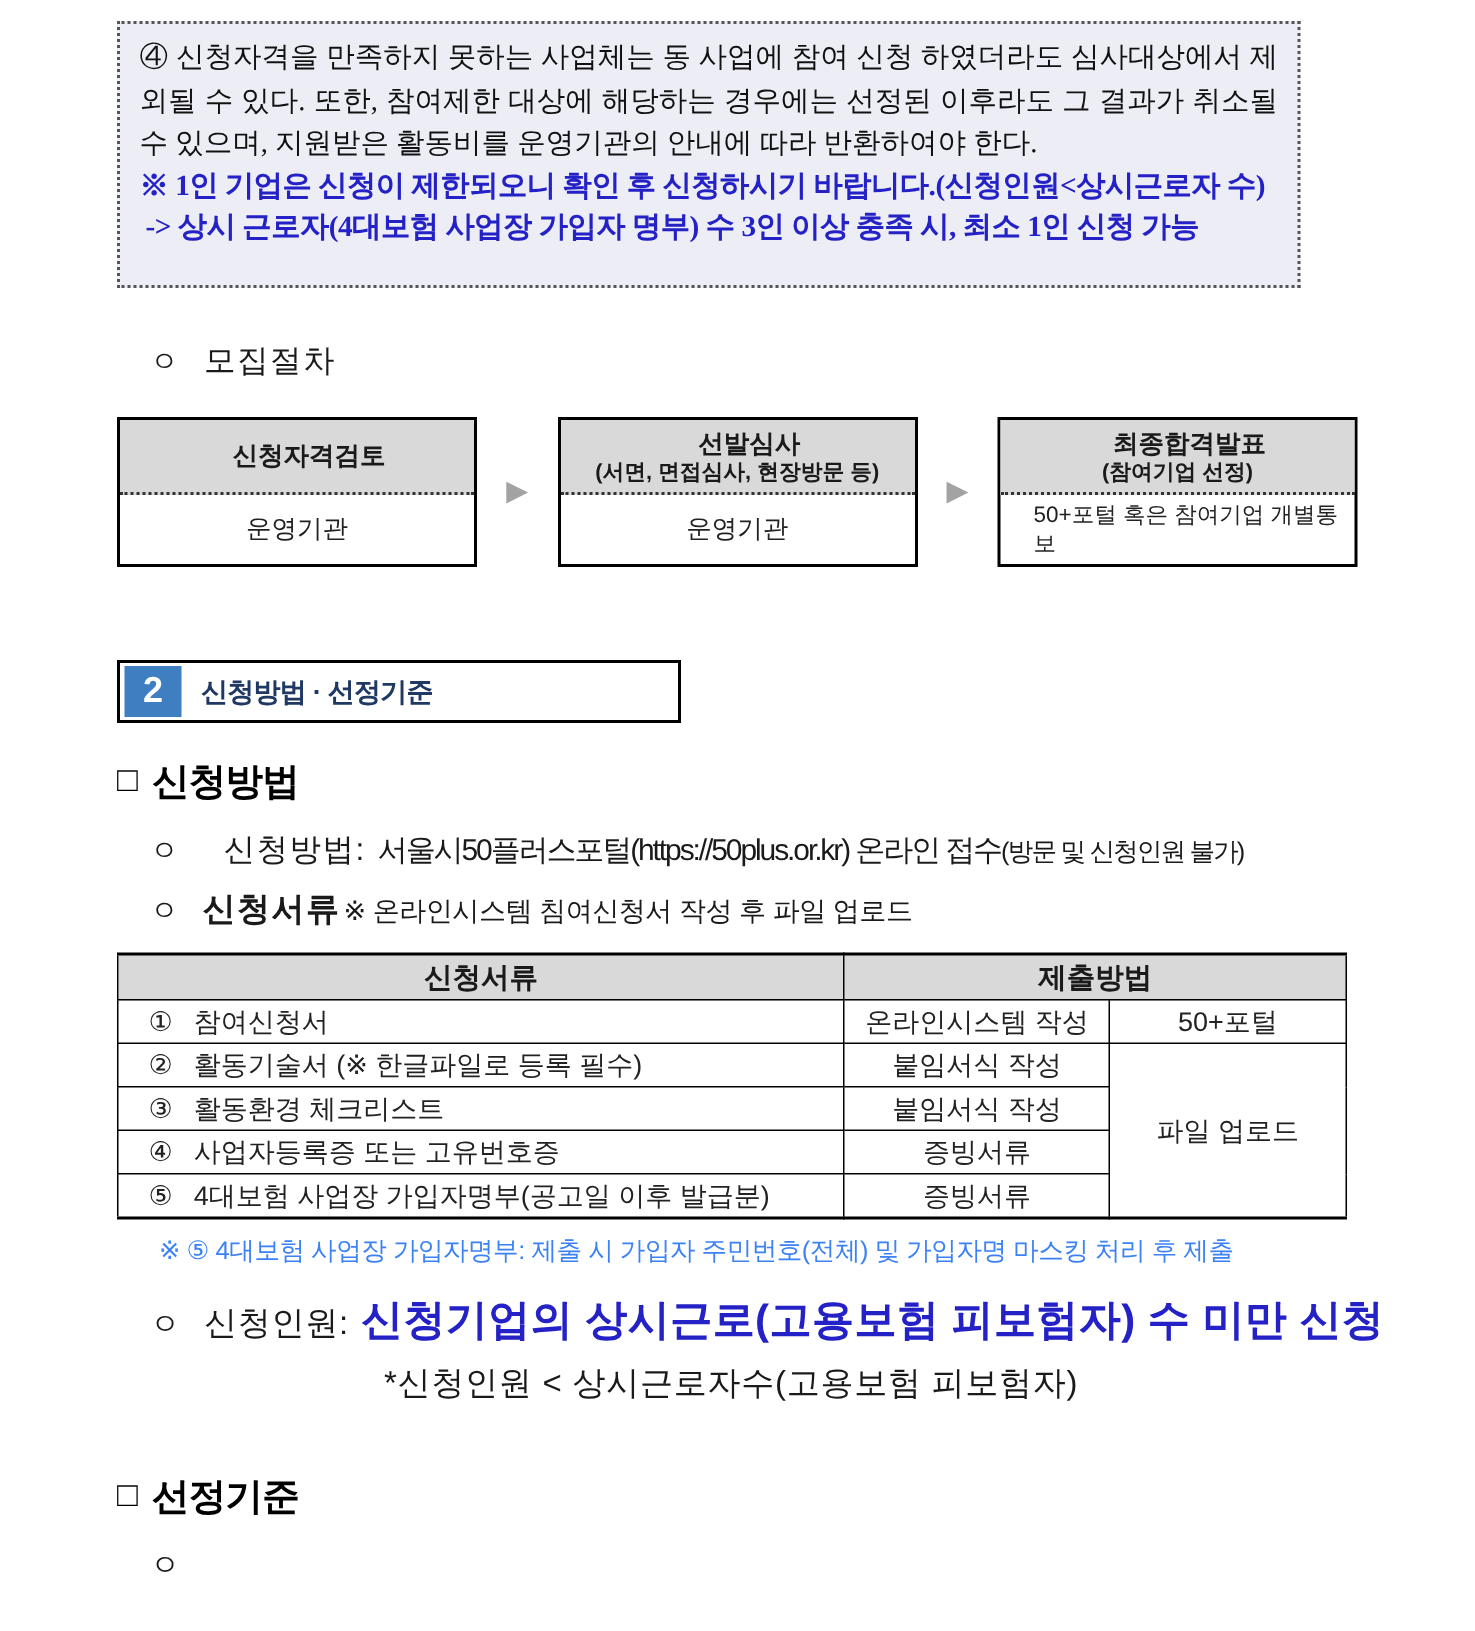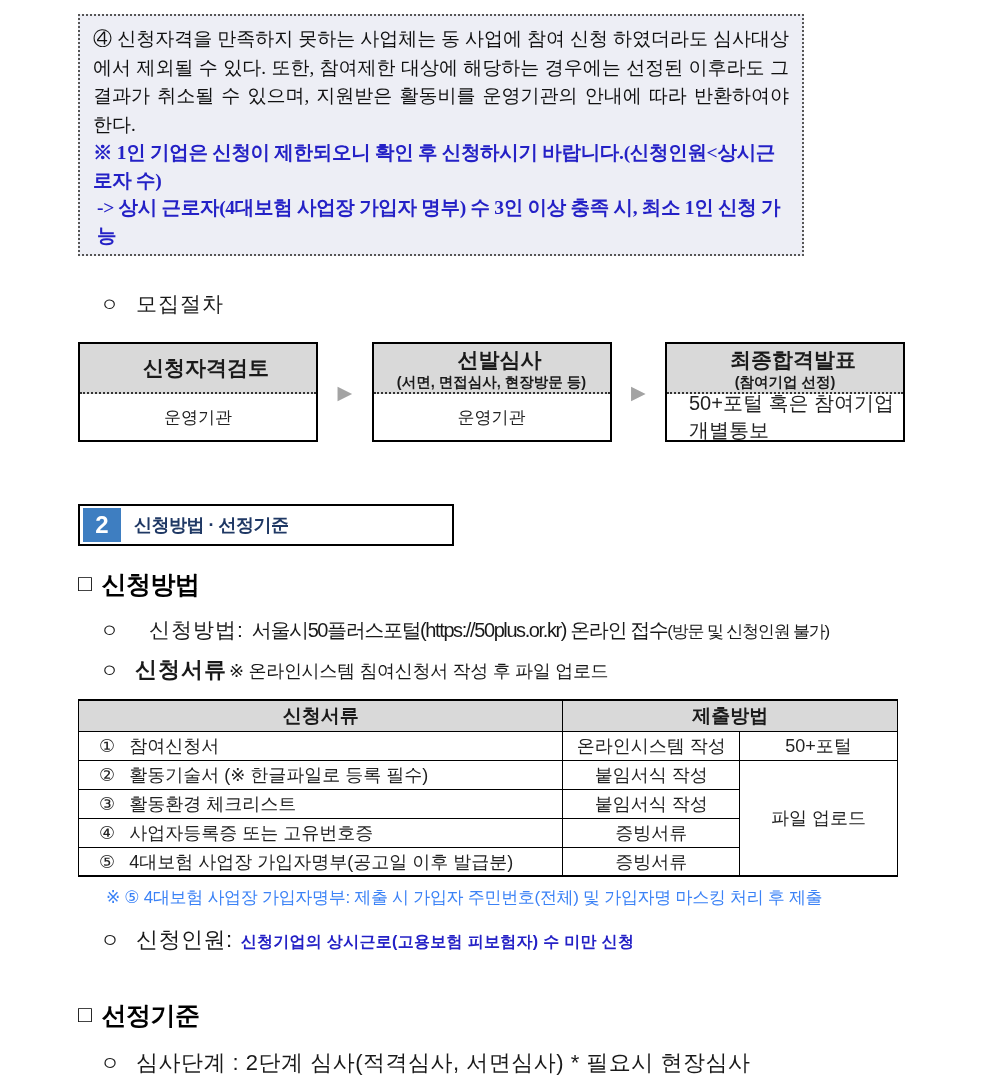--- a/index.html
+++ b/index.html
@@ -13,22 +13,22 @@
   *{margin:0;padding:0;box-sizing:border-box;}
   html,body{background:#fff;}
   body{
     width:983px;height:1087px;position:relative;overflow:hidden;
     font-family:"Liberation Sans","DejaVu Sans",sans-serif;color:#1a1a1a;
   }
   .page{position:absolute;left:0;top:0;width:983px;height:1087px;padding:14px 78px 0 78px;}
 
   
   .notice-box{
-    width:726px;border:2px dotted #555;background:var(--notice-bg);
-    padding:9px 13px 4px 13px;
+    width:789px;border:2px dotted #555;background:var(--notice-bg);
+    padding:9px 13px 24px 13px;
   }
   .notice-para{
     font-family:"Liberation Serif","DejaVu Serif",serif;
     font-size:19px;line-height:1.5;text-align:justify;color:#111;
   }
   .notice-warn{
     font-family:"Liberation Serif","DejaVu Serif",serif;
     color:var(--text-blue);font-weight:bold;font-size:19.5px;line-height:1.42;
     letter-spacing:-0.3px;
   }
@@ -40,28 +40,28 @@
   .h-recruit .marker{margin-right:16px;font-size:19px;}
   .recruit-sub{margin-top:9px;font-family:"Liberation Serif","DejaVu Serif",serif;font-size:21px;letter-spacing:0.5px;}
 
   .flow{margin-top:24px;display:flex;align-items:center;width:827px;}
   .flow-step{width:240px;border:2px solid #000;background:#fff;}
   .flow-head{
     min-height:50px;background:var(--header-gray);border-bottom:2px dotted #333;
     display:flex;flex-direction:column;align-items:center;justify-content:center;
     font-weight:bold;padding:2px 4px;
   }
-  .flow-title{font-size:21px;margin-left:16px;}
+  .flow-title{font-size:17px;margin-left:16px;}
   .flow-subtitle{font-size:14.5px;line-height:1.15;}
   .flow-subtitle:empty{display:none;}
   .flow-body{
     height:46px;display:flex;align-items:center;justify-content:center;
     font-size:17px;color:#222;
   }
-  .flow-step.wide .flow-body{font-size:20px;padding-left:22px;}
+  .flow-step.wide .flow-body{font-size:15px;padding-left:22px;}
   .flow-arrow{flex:1;text-align:center;color:var(--arrow-gray);font-size:19px;}
 
   
   .section-banner{
     margin-top:62px;width:376px;height:42px;border:2px solid #000;
     display:flex;align-items:center;background:#fff;
   }
   .section-number{
     width:38px;height:34px;margin-left:3px;background:var(--number-bg);
     color:#fff;font-weight:bold;font-size:24px;display:flex;align-items:center;justify-content:center;
@@ -99,21 +99,21 @@
   td.doc-cell .no{display:inline-block;margin-right:14px;}
   td.mth-cell{width:177px;text-align:center;}
   td.sub-cell{width:158px;text-align:center;font-size:19px;}
 
   .table-footnote{margin-top:9px;padding-left:28px;font-size:17px;letter-spacing:-0.3px;color:#3b82f6;}
 
   
   .applicants-line{margin-top:16px;padding-left:22px;display:flex;align-items:baseline;white-space:nowrap;}
   .applicants-line .marker{font-size:20px;margin-right:16px;}
   .applicants-label{font-size:22px;letter-spacing:0.5px;}
-  .applicants-blue{font-size:16px;font-weight:bold;color:var(--text-blue);margin-left:8px;letter-spacing:0.3px;}
+  .applicants-blue{font-size:28px;font-weight:bold;color:var(--text-blue);margin-left:8px;letter-spacing:0.3px;}
   .applicants-sub{margin-top:8px;padding-left:178px;font-size:22px;letter-spacing:0.5px;}
 
   
   .selection-heading{margin-top:44px;}
   .selection-line{margin-top:16px;padding-left:22px;display:flex;align-items:baseline;white-space:nowrap;}
   .selection-line .marker{font-size:20px;margin-right:16px;}
   .selection-text{font-size:22px;letter-spacing:0.5px;}
 </style>
 </head>
 <body>
@@ -212,23 +212,23 @@
     </tbody>
   </table>
 
   <div class="table-footnote">※ ⑤ 4대보험 사업장 가입자명부: 제출 시 가입자 주민번호(전체) 및 가입자명 마스킹 처리 후 제출</div>
 
   <div class="applicants-line">
     <span class="marker">ㅇ</span>
     <span class="applicants-label">신청인원:</span>
     <span class="applicants-blue">신청기업의 상시근로(고용보험 피보험자) 수 미만 신청</span>
   </div>
+  <div class="applicants-sub">*신청인원 &lt; 상시근로자수(고용보험 피보험자)</div>
 
   <div class="sq-heading selection-heading">
     <span class="sq">□</span>
     <span>선정기준</span>
   </div>
   <div class="selection-line">
     <span class="marker">ㅇ</span>
-    <span class="selection-text">심사단계 : 2단계 심사(적격심사, 서면심사) * 필요시 현장심사</span>
   </div>
 
 </div>
 
 </body></html>

